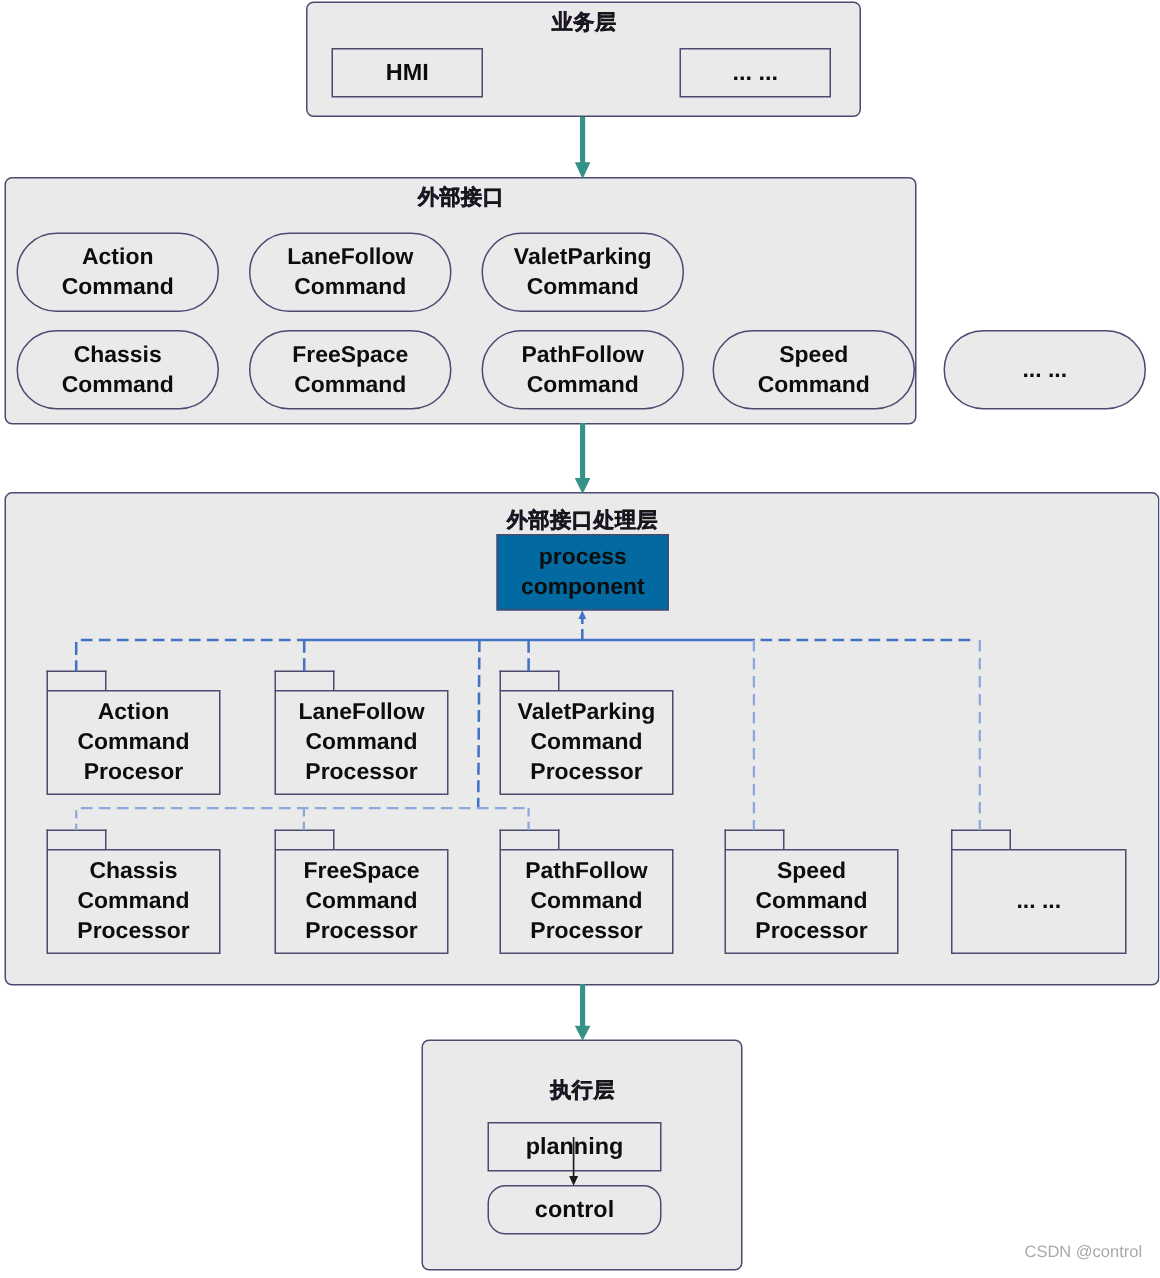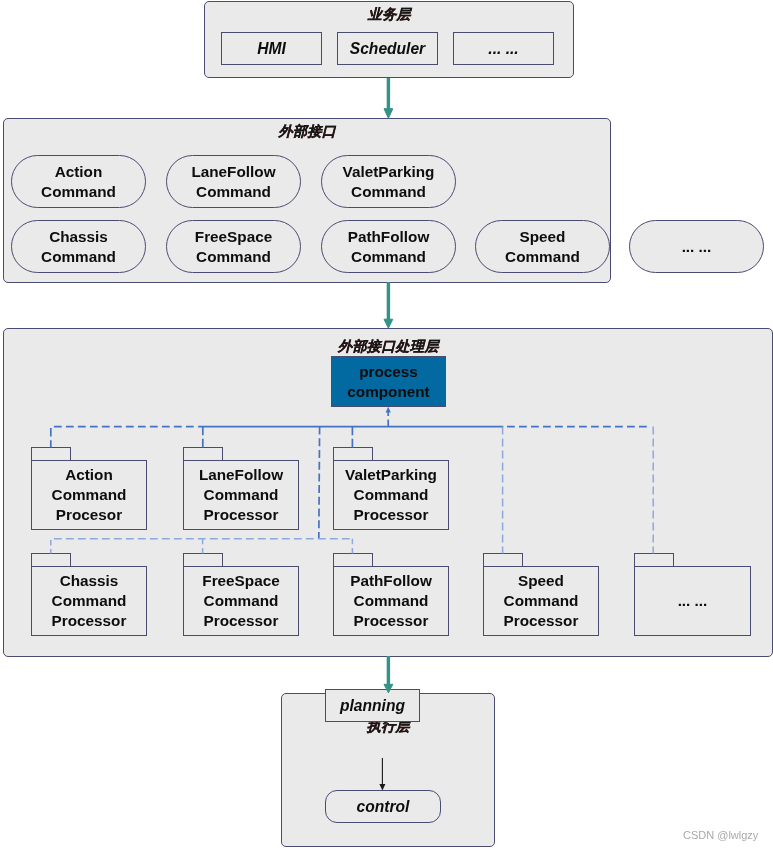--- a/index.html
+++ b/index.html
@@ -4,29 +4,29 @@
 <style>
   html,body{margin:0;padding:0;background:#ffffff;}
   body{width:773px;height:852px;position:relative;overflow:hidden;
        font-family:"Liberation Sans",sans-serif;
        -webkit-font-smoothing:antialiased;}
   #stage{position:absolute;left:0;top:0;width:773px;height:852px;}
   .pill,.rect,.proc,.layer-title,.pkg .body,.wm{filter:blur(0px);}
   .layer{position:absolute;background:#EAEAEA;border:1px solid #4A4B70;box-sizing:border-box;}
   .layer.rounded{border-radius:5px;}
   .layer-title{position:absolute;left:0;right:0;text-align:center;font-weight:700;
-               font-size:14px;color:#7f1d1d;line-height:16px;letter-spacing:0.4px;padding-left:0.8px;font-style:italic;
+               font-size:14px;color:#4c1d95;line-height:16px;letter-spacing:0.4px;padding-left:0.8px;
                -webkit-text-stroke:0.35px #161616;}
   .pill{position:absolute;background:#EAEAEA;border:1px solid #4A4B70;border-radius:30px;
         display:flex;align-items:center;justify-content:center;text-align:center;
         font-weight:700;font-size:15.3px;color:#0d0d0d;line-height:20px;box-sizing:border-box;
         white-space:pre-line;}
   .rect{position:absolute;background:#EAEAEA;border:1px solid #4A4B70;
         display:flex;align-items:center;justify-content:center;text-align:center;
-        font-weight:700;font-size:15.6px;color:#0d0d0d;box-sizing:border-box;font-style:italic;}
+        font-weight:700;font-size:15.6px;color:#0d0d0d;box-sizing:border-box;}
   .pkg{position:absolute;}
   .pkg .tab{position:absolute;left:0;top:0;height:14px;border:1px solid #4A4B70;
         border-bottom:none;background:#EAEAEA;box-sizing:border-box;}
   .pkg .body{position:absolute;left:0;top:13px;right:0;bottom:0;border:1px solid #4A4B70;
         background:#EAEAEA;box-sizing:border-box;display:flex;align-items:center;
         justify-content:center;text-align:center;font-weight:700;font-size:15.3px;
         color:#0d0d0d;line-height:20px;white-space:pre-line;}
   .proc{position:absolute;background:#0369a1;border:1px solid #4A4B70;color:#0d0d0d;
         display:flex;align-items:center;justify-content:center;text-align:center;
         font-weight:700;font-size:15.3px;line-height:20px;box-sizing:border-box;white-space:pre-line;}
@@ -35,21 +35,20 @@
 </style>
 </head>
 <body>
 
 <div id="stage">
 
 <div class="layer rounded" style="left:204px;top:1px;width:370px;height:77px;">
   <div class="layer-title" style="top:4px;">业务层</div>
 </div>
 <div class="rect" style="left:221px;top:32px;width:101px;height:33px;">HMI</div>
-<div class="rect" style="left:337px;top:32px;width:101px;height:33px;">Scheduler</div>
 <div class="rect" style="left:453px;top:32px;width:101px;height:33px;">... ...</div>
 
 <div class="layer rounded" style="left:3px;top:118px;width:608px;height:165px;">
   <div class="layer-title" style="top:4px;">外部接口</div>
 </div>
 <div class="pill" style="left:11px;top:155px;width:135px;height:53px;">Action
 Command</div>
 <div class="pill" style="left:166px;top:155px;width:135px;height:53px;">LaneFollow
 Command</div>
 <div class="pill" style="left:321px;top:155px;width:135px;height:53px;">ValetParking
@@ -113,21 +112,21 @@
 Processor</div>
 </div>
 <div class="pkg" style="left:634px;top:553px;width:117px;height:83px;">
   <div class="tab" style="width:40px;"></div>
   <div class="body">... ...</div>
 </div>
 
 <div class="layer rounded" style="left:281px;top:693px;width:214px;height:154px;">
   <div class="layer-title" style="top:4px;margin-top:20px;">执行层</div>
 </div>
-<div class="rect" style="left:325px;top:689px;width:95px;height:33px;">planning</div>
+<div class="rect" style="left:325px;top:748px;width:116px;height:33px;">planning</div>
 <div class="rect" style="left:325px;top:790px;width:116px;height:33px;border-radius:12px;">control</div>
 
 <svg class="conn" viewBox="0 0 773 852">
   <g stroke="#349287" stroke-width="3.4" fill="#349287">
     <line x1="388.4" y1="78" x2="388.4" y2="111"></line>
     <path d="M384.0 108.7 L388.4 118.2 L392.8 108.7 Z" stroke-width="1"></path>
     <line x1="388.4" y1="282" x2="388.4" y2="320"></line>
     <path d="M384.0 319.2 L388.4 328.2 L392.8 319.2 Z" stroke-width="1"></path>
     <line x1="388.4" y1="656" x2="388.4" y2="686"></line>
     <path d="M384.0 684.3 L388.4 692.8 L392.8 684.3 Z" stroke-width="1"></path>
@@ -153,15 +152,15 @@
     <line x1="352.4" y1="538.7" x2="352.4" y2="553.5" stroke-dasharray="5.6 3.6"></line>
     <line x1="502.6" y1="426.6" x2="502.6" y2="553.5" stroke-dasharray="7.8 4.2"></line>
     <line x1="653.2" y1="426.6" x2="653.2" y2="553.5" stroke-dasharray="7.8 4.2"></line>
   </g>
   <g stroke="#1a1a1a" stroke-width="1.1" fill="#1a1a1a">
     <line x1="382.4" y1="758" x2="382.4" y2="786"></line>
     <path d="M379.4 784 L382.4 790.5 L385.4 784 Z" stroke="none"></path>
   </g>
 </svg>
 
-<div class="wm" style="left:683px;top:829px;">CSDN @lwlgzy</div>
+<div class="wm" style="left:683px;top:829px;">CSDN @control</div>
 
 </div>
 
 </body></html>

